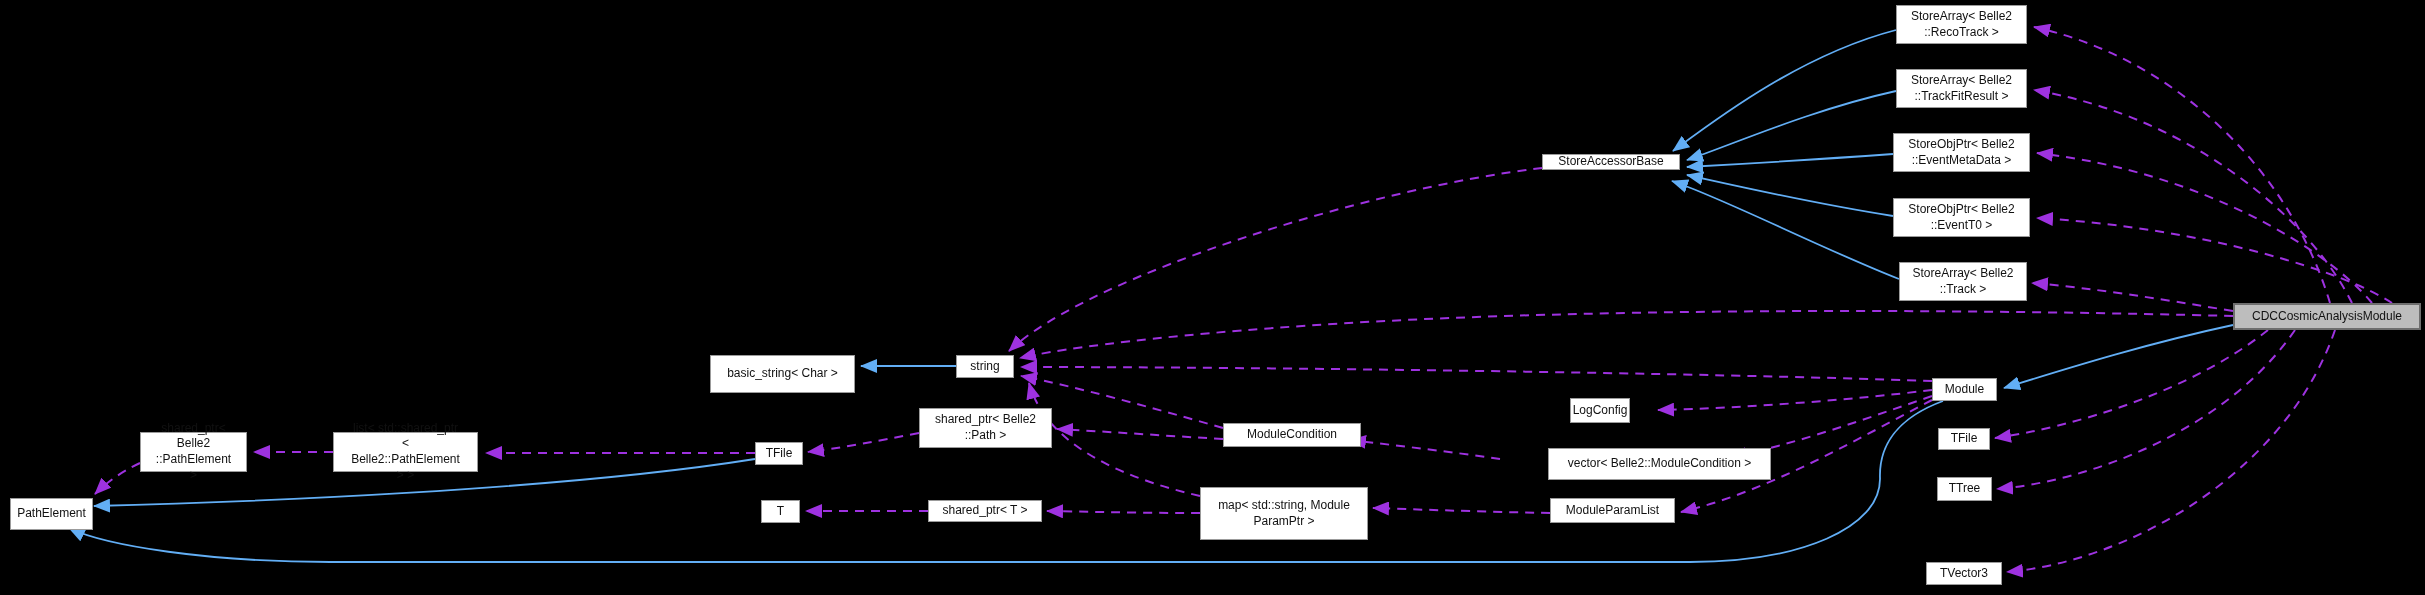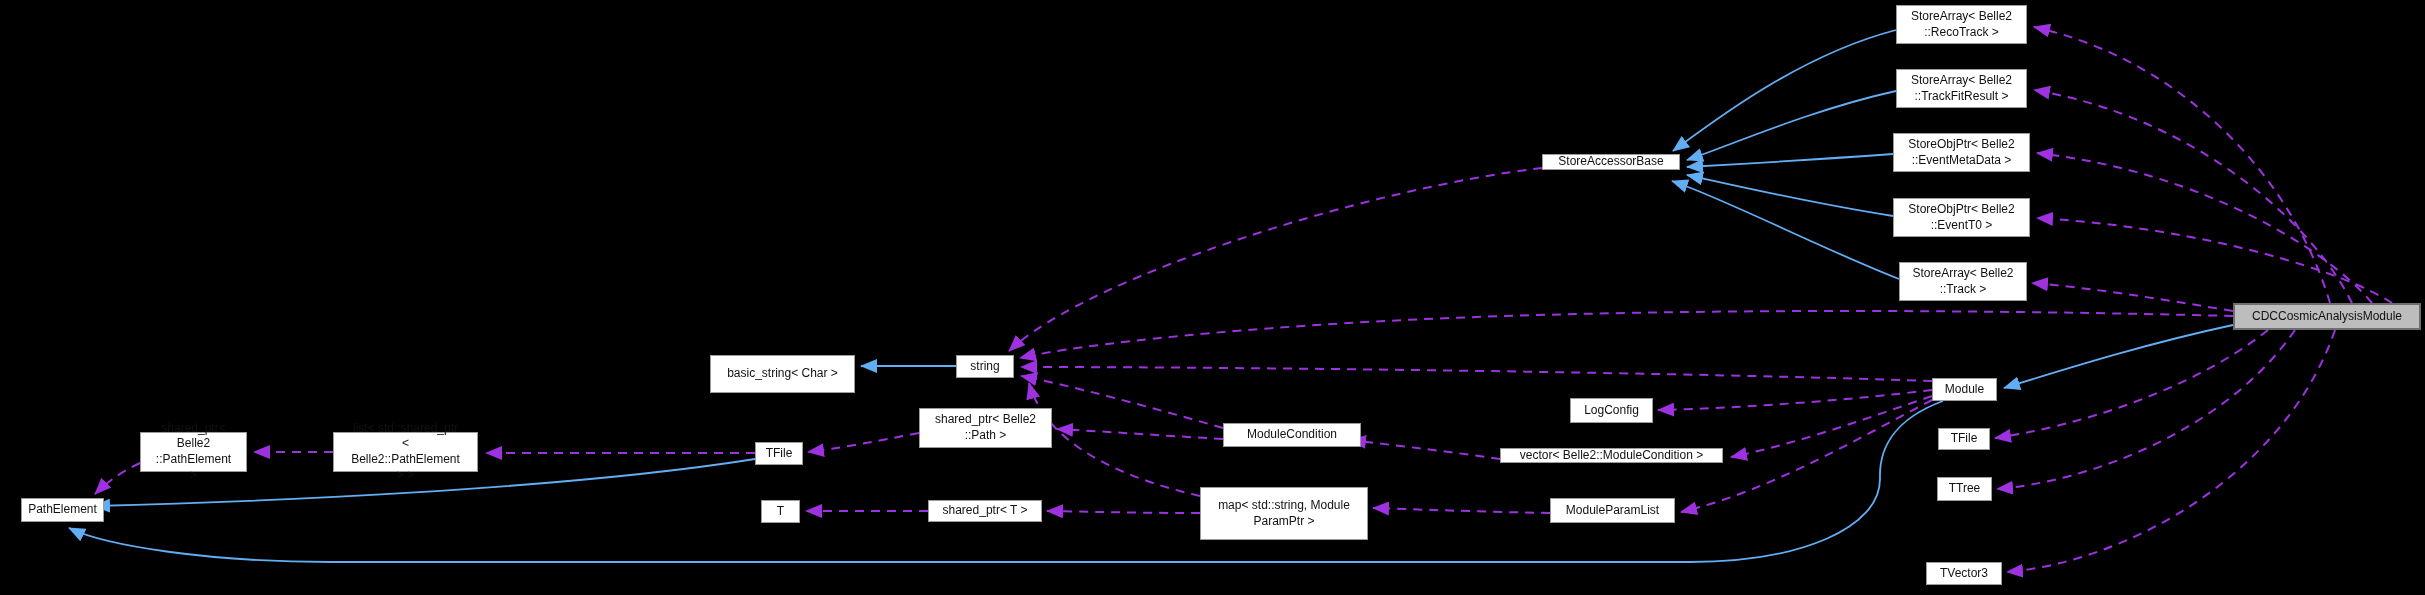--- a/index.html
+++ b/index.html
@@ -94,32 +94,32 @@
   <div class="node" style="left:1893px;top:198px;width:137px;height:39px">StoreObjPtr&lt; Belle2
 ::EventT0 &gt;</div>
   <div class="node" style="left:1899px;top:262px;width:128px;height:39px">StoreArray&lt; Belle2
 ::Track &gt;</div>
   <div class="node" style="left:1542px;top:154px;width:138px;height:16px">StoreAccessorBase</div>
   <div class="node main" style="left:2233px;top:303px;width:188px;height:27px">CDCCosmicAnalysisModule</div>
   <div class="node" style="left:1932px;top:378px;width:65px;height:23px">Module</div>
   <div class="node" style="left:1938px;top:428px;width:52px;height:22px">TFile</div>
   <div class="node" style="left:1937px;top:477px;width:55px;height:24px">TTree</div>
   <div class="node" style="left:1926px;top:562px;width:76px;height:23px">TVector3</div>
-  <div class="node" style="left:1570px;top:398px;width:83px;height:25px">LogConfig</div>
-  <div class="node" style="left:1500px;top:448px;width:223px;height:15px">vector&lt; Belle2::ModuleCondition &gt;</div>
+  <div class="node" style="left:1570px;top:398px;width:60px;height:25px">LogConfig</div>
+  <div class="node" style="left:1548px;top:448px;width:223px;height:32px">vector&lt; Belle2::ModuleCondition &gt;</div>
   <div class="node" style="left:1550px;top:498px;width:125px;height:25px">ModuleParamList</div>
   <div class="node" style="left:1223px;top:423px;width:138px;height:24px">ModuleCondition</div>
   <div class="node" style="left:1200px;top:487px;width:168px;height:53px">map&lt; std::string, Module
 ParamPtr &gt;</div>
   <div class="node" style="left:956px;top:355px;width:58px;height:23px">string</div>
   <div class="node" style="left:710px;top:355px;width:145px;height:38px">basic_string&lt; Char &gt;</div>
   <div class="node" style="left:919px;top:408px;width:133px;height:40px">shared_ptr&lt; Belle2
 ::Path &gt;</div>
   <div class="node" style="left:755px;top:442px;width:48px;height:23px">TFile</div>
   <div class="node" style="left:928px;top:500px;width:114px;height:22px">shared_ptr&lt; T &gt;</div>
   <div class="node" style="left:761px;top:500px;width:39px;height:23px">T</div>
   <div class="node" style="left:140px;top:432px;width:107px;height:40px">shared_ptr&lt; Belle2
 ::PathElement &gt;</div>
   <div class="node" style="left:333px;top:432px;width:145px;height:40px">list&lt; std::shared_ptr
 &lt; Belle2::PathElement &gt; &gt;</div>
-  <div class="node" style="left:21px;top:498px;width:83px;height:24px">PathElement</div>
+  <div class="node" style="left:10px;top:498px;width:83px;height:32px">PathElement</div>
 
 </div>
 
 </body></html>

